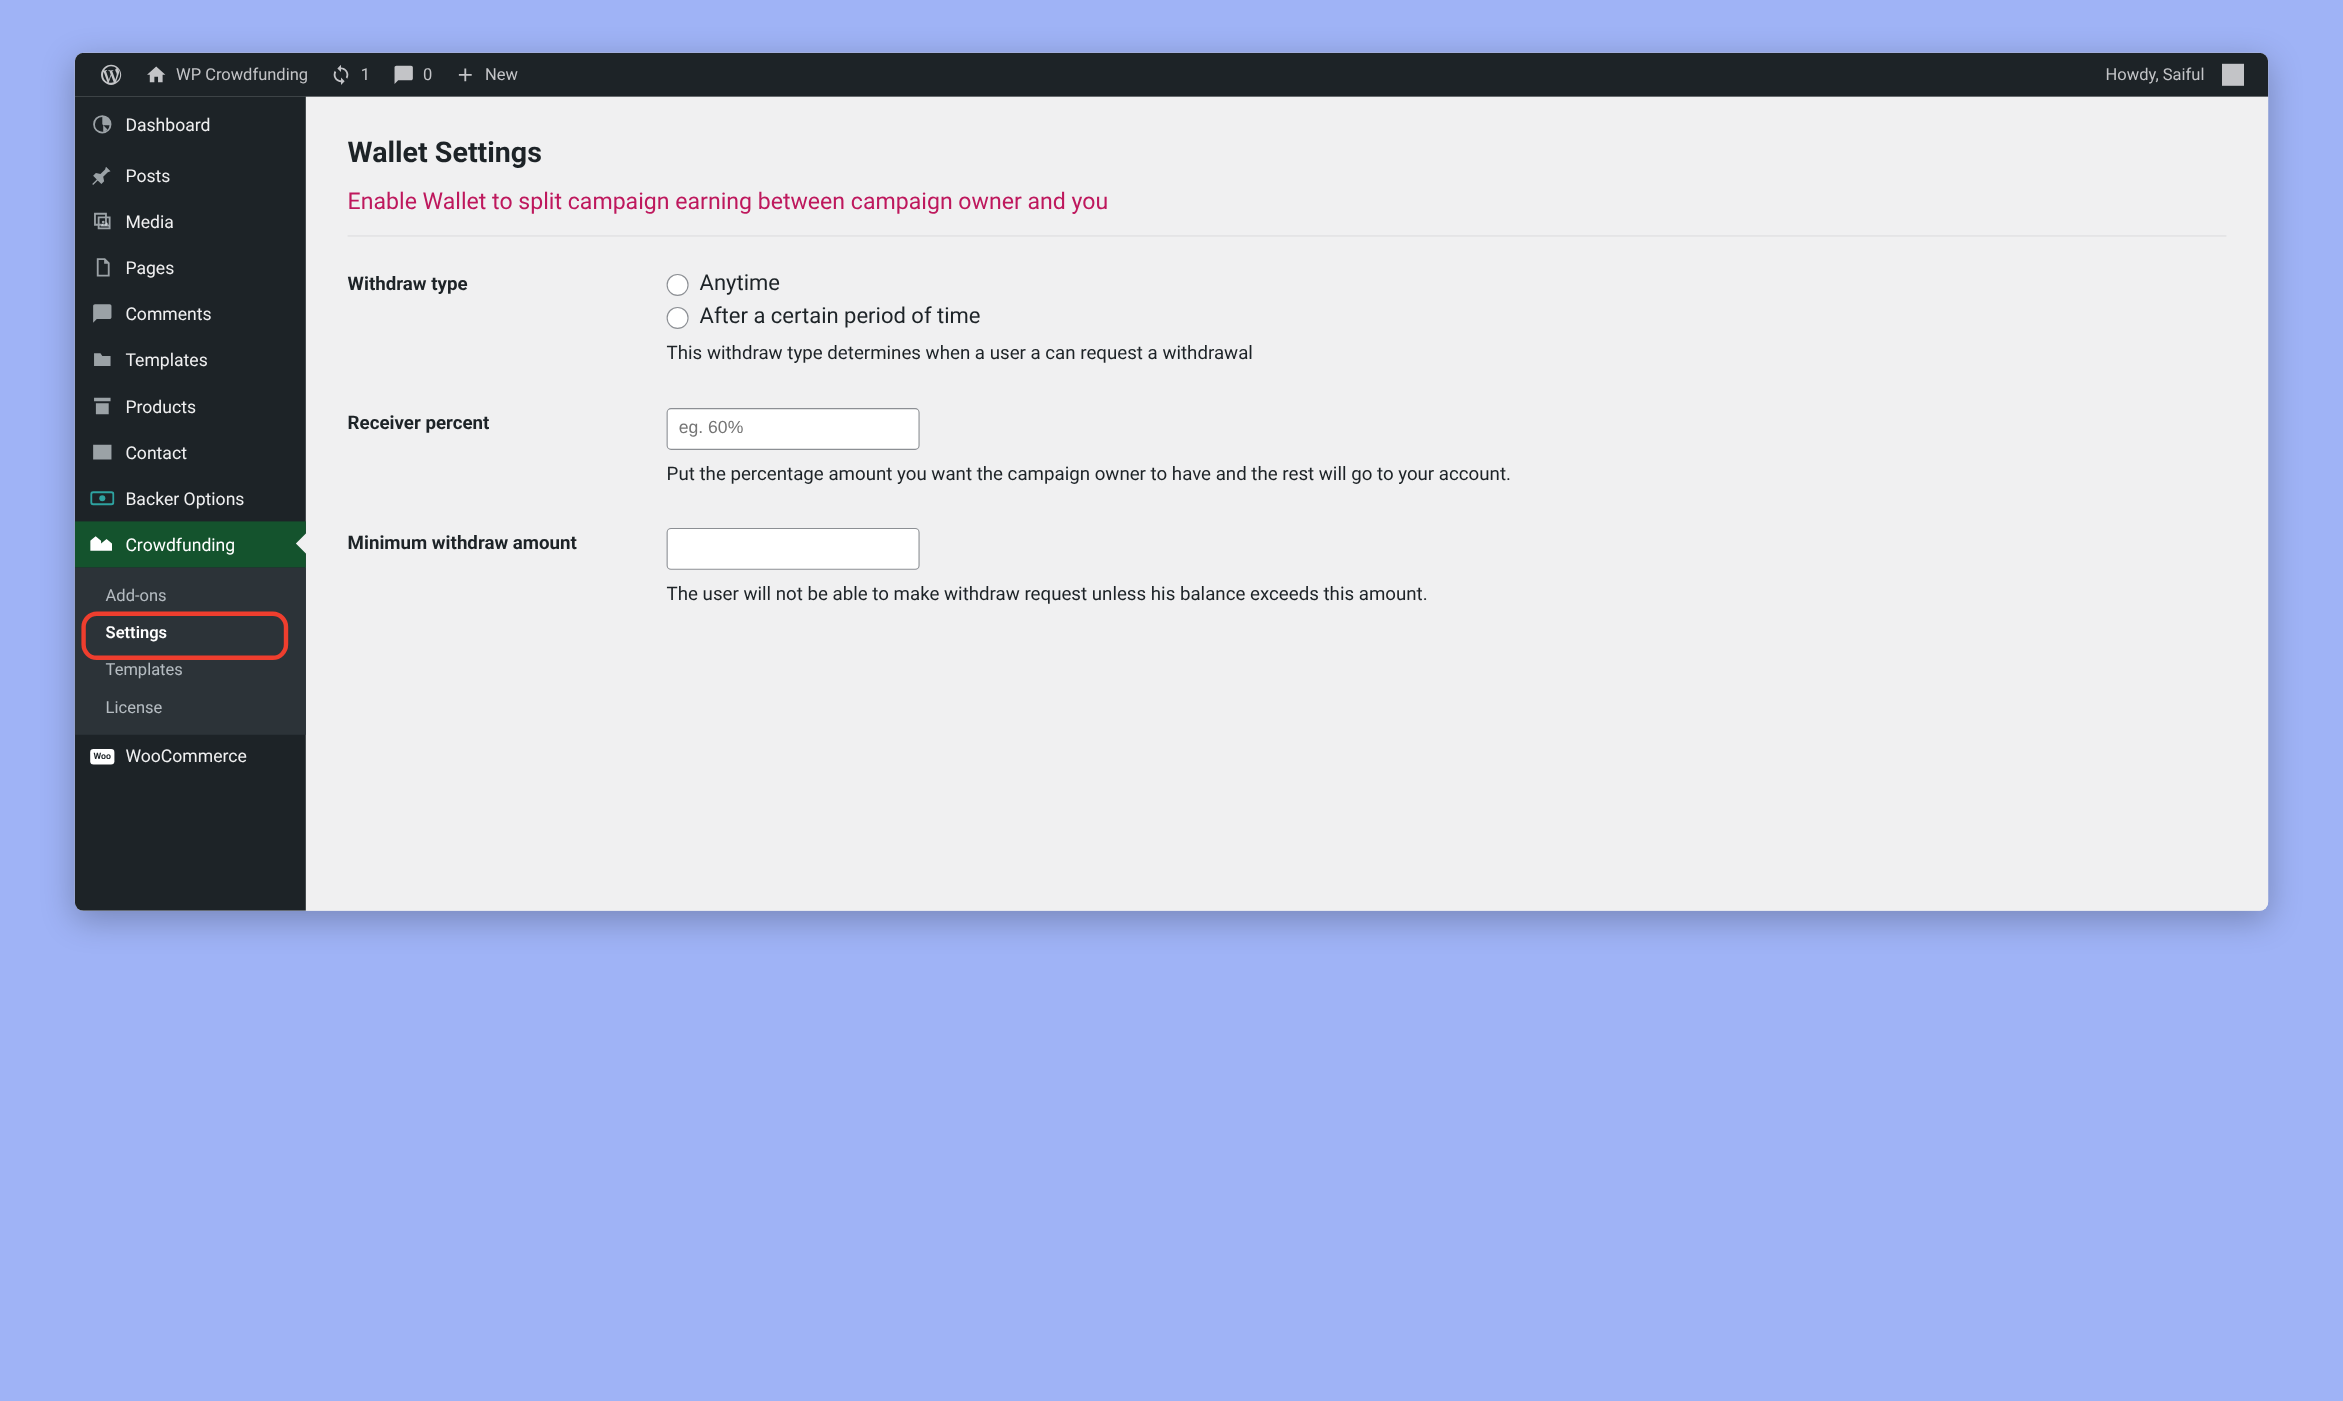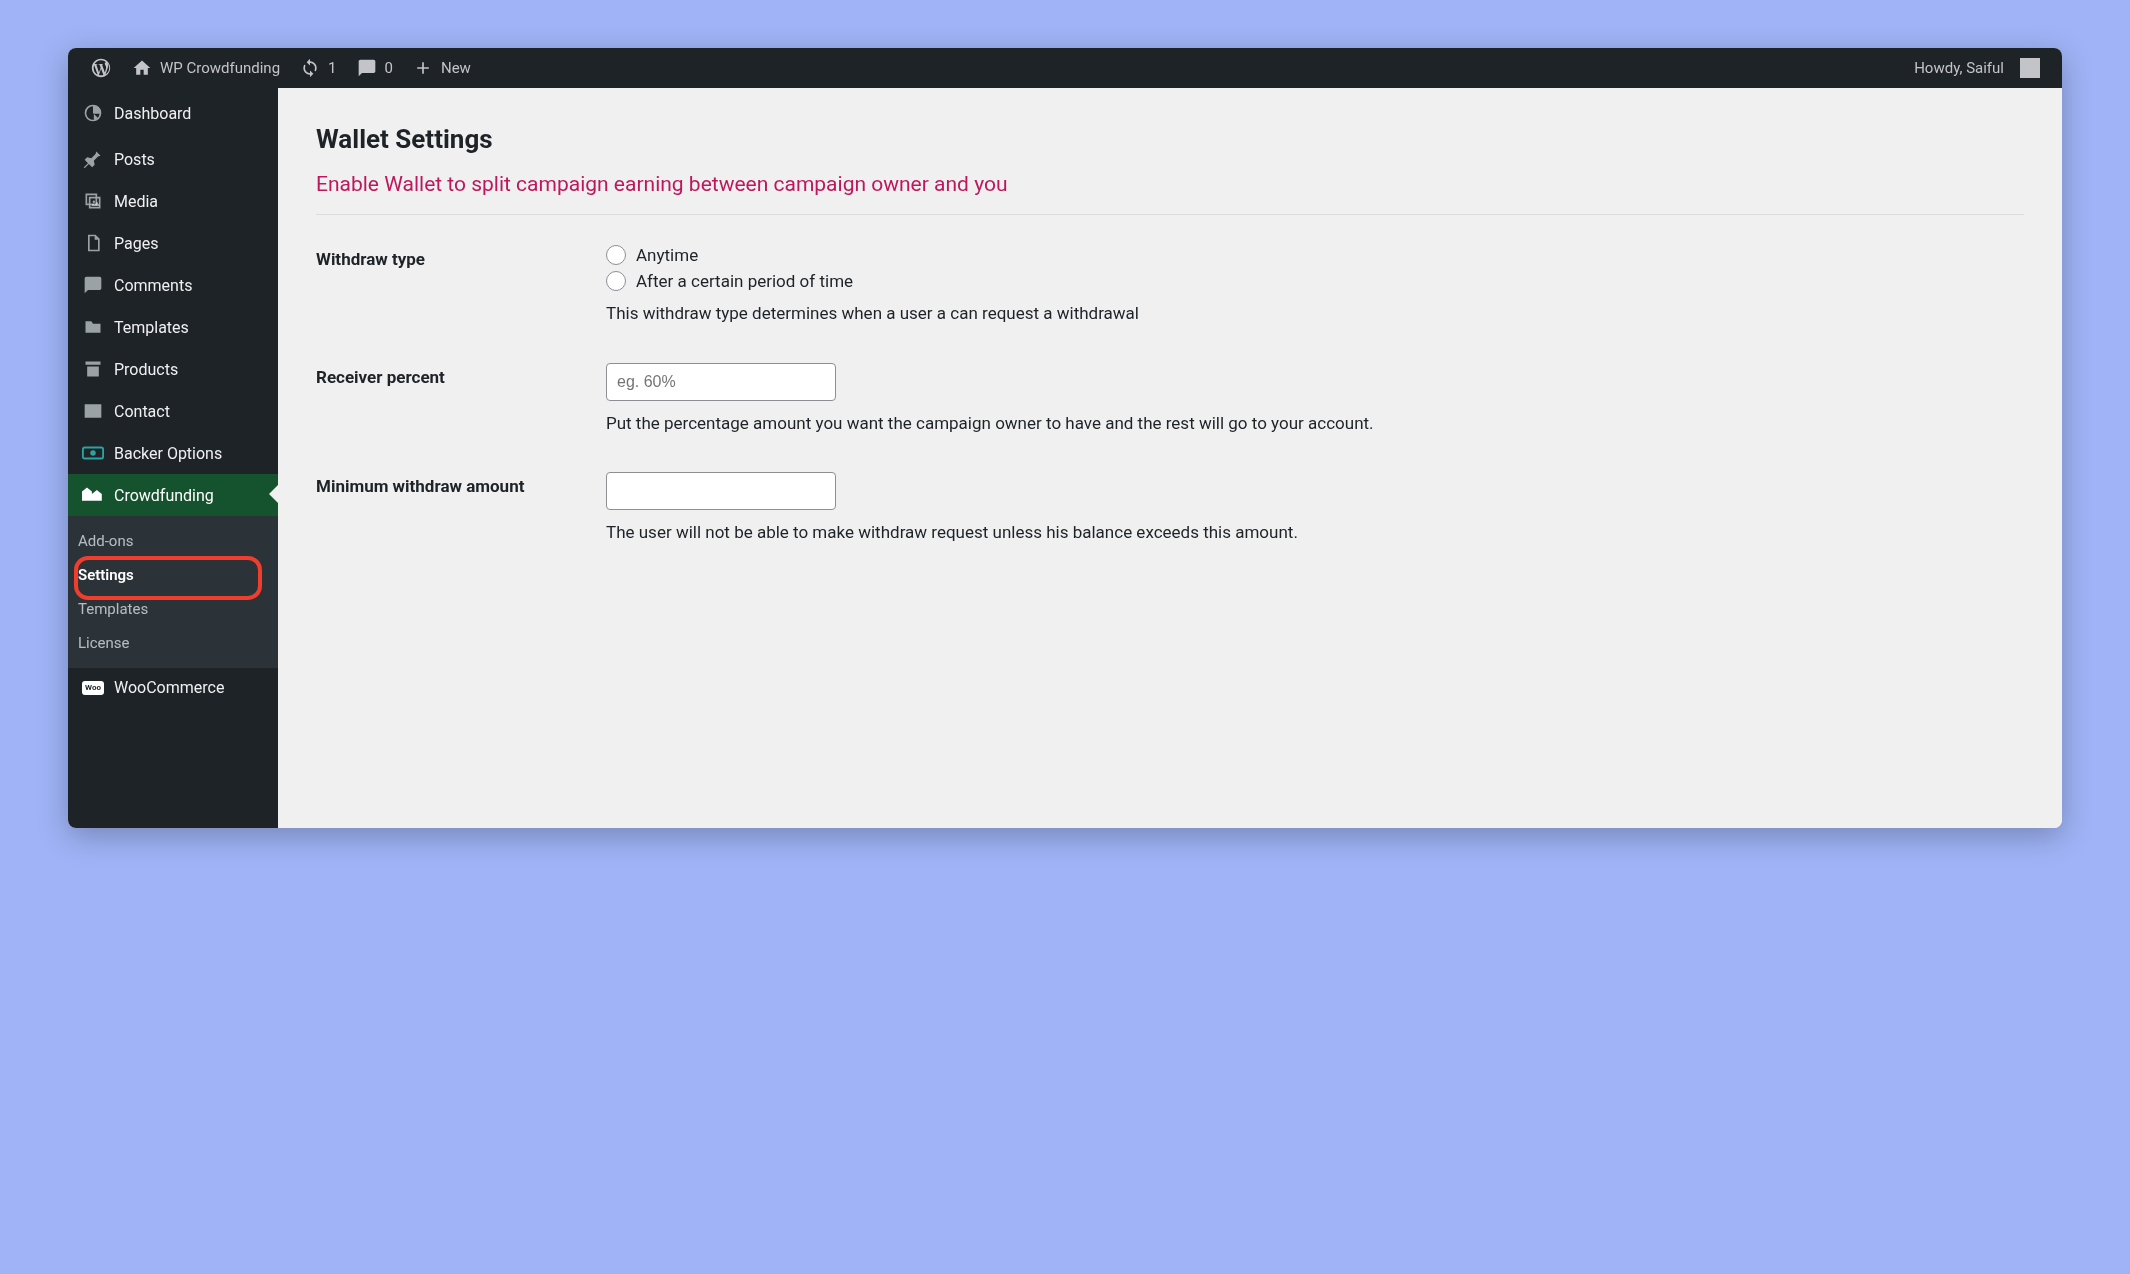--- a/index.html
+++ b/index.html
@@ -11,35 +11,35 @@
 .adminbar .avatar{width:20px;height:20px;background:#c3c4c7;margin-left:8px}
 .body{display:flex;min-height:740px}
 .sidebar{width:210px;flex:0 0 210px;background:#1d2327;color:#f0f0f1;position:relative}
 .menu-item{display:flex;align-items:center;gap:10px;padding:10px 14px;font-size:16px;color:#f0f0f1;cursor:pointer}
 .menu-item.top{padding-top:14px}
 .menu-item .icon{width:22px;height:22px;flex:0 0 22px;display:flex;align-items:center;justify-content:center;color:rgba(240,246,252,.6)}
 .menu-item.active{background:#14532d;color:#fff}
 .menu-item.active .icon{color:#fff}
 .menu-item.backer .icon{color:#2ea2a0}
 .submenu{background:#2c3338;padding:8px 0}
-.submenu .sub-item{padding:8px 14px 8px 10px;color:rgba(240,246,252,.7);font-size:15px;cursor:pointer}
+.submenu .sub-item{padding:8px 14px 8px 28px;color:rgba(240,246,252,.7);font-size:15px;cursor:pointer}
 .submenu .sub-item.current{color:#fff;font-weight:600}
 .pointer{position:absolute;right:-1px;width:0;height:0;border-top:10px solid transparent;border-bottom:10px solid transparent;border-right:10px solid #f0f0f1}
 .content{flex:1;background:#f0f0f1;padding:0 38px 38px}
 .tabs{display:flex;gap:14px;margin-top:14px;border-bottom:1px solid #c3c4c7}
 .tab{background:#dcdcde;border:1px solid #c3c4c7;border-bottom:none;padding:10px 22px;font-size:18px;color:#50575e;font-weight:600;cursor:pointer;margin-bottom:-1px}
 .tab.active{background:#f0f0f1;color:#1d2327}
 .tab.highlighted{outline:5px solid #ef3e2e;outline-offset:0}
 h2.section-title{font-size:26px;font-weight:700;color:#1d2327;margin:36px 0 18px}
 .section-desc{font-size:21px;font-weight:400;color:#be185d;margin:0 0 18px}
 hr.sep{border:none;border-top:1px solid #dcdcde;margin:0 0 30px}
 .form-row{display:flex;margin-bottom:36px}
 .form-label{flex:0 0 290px;font-size:17px;font-weight:700;color:#1d2327;padding-top:4px}
 .form-field{flex:1}
-.radio-line{display:flex;align-items:flex-end;gap:10px;margin-bottom:6px;font-size:17px;color:#1d2327}
+.radio-line{display:flex;align-items:flex-end;gap:10px;margin-bottom:6px;font-size:20px;color:#1d2327}
 .radio{width:18px;height:18px;border:1px solid #8c8f94;border-radius:50%;background:#fff;flex:0 0 18px}
 .help{font-size:17px;color:#1d2327;margin-top:10px;line-height:1.5}
 input.text{width:230px;height:38px;border:1px solid #8c8f94;border-radius:4px;padding:0 10px;font-size:16px;background:#fff;box-sizing:border-box}
 .hl-box{position:absolute;border:4px solid #ef3e2e;border-radius:14px;pointer-events:none}
 svg{display:block}
 </style>
 </head>
 <body>
 
 <div class="frame">

